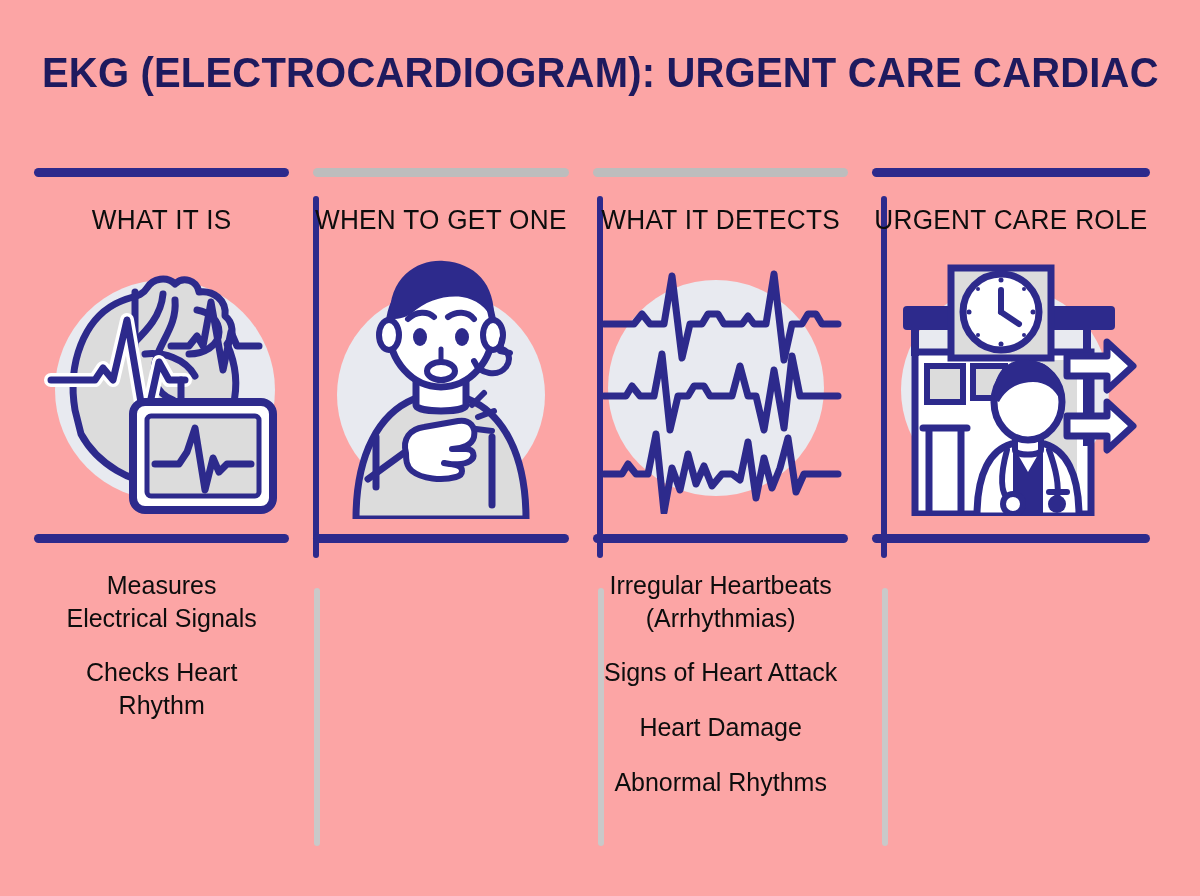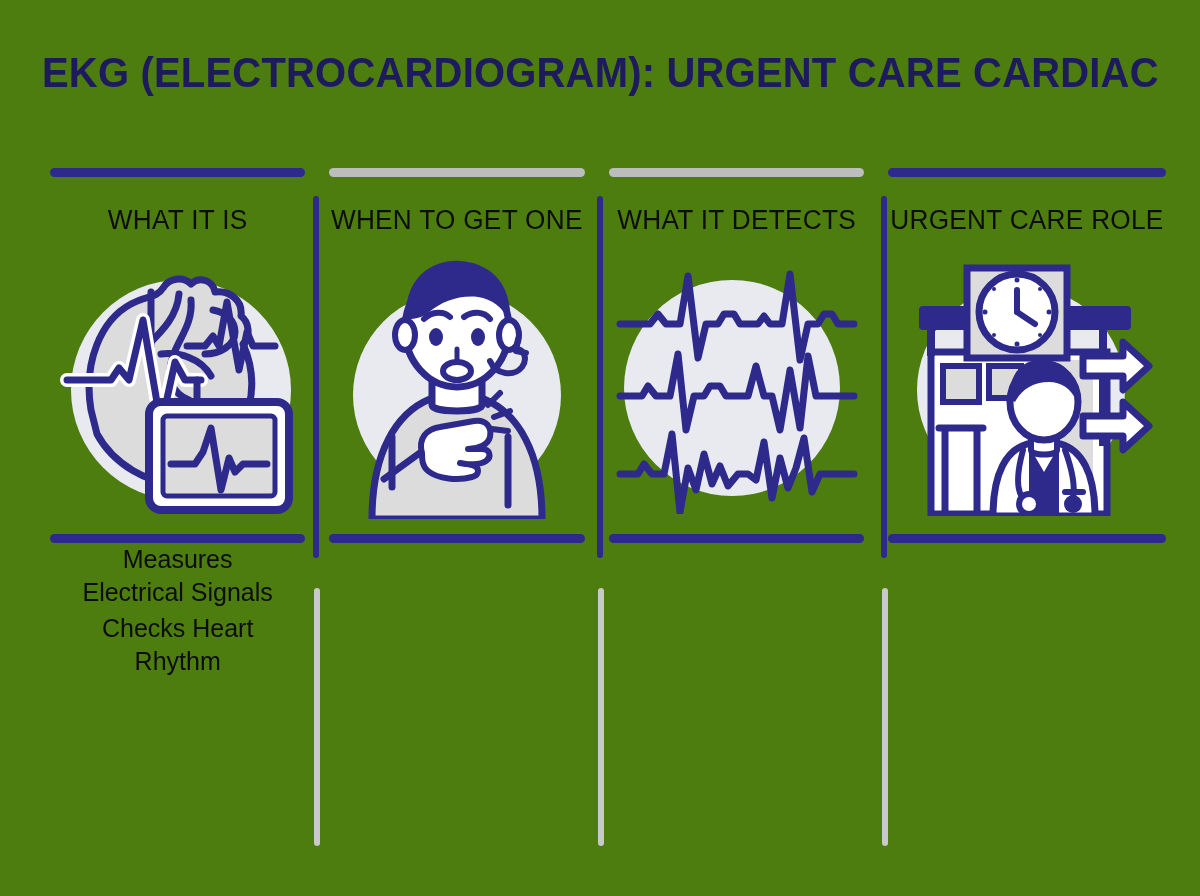--- a/index.html
+++ b/index.html
@@ -12,21 +12,21 @@
     height: 896px;
     font-family: "Liberation Sans", sans-serif;
     overflow: hidden;
     position: relative;
   }
 
   #page {
     position: relative;
     width: 1200px;
     height: 896px;
-    background: #4d7c0f;
+    background: #fca5a5;
   }
 
   
   .title {
     position: absolute;
     left: 0;
     top: 48px;
     width: 1200px;
     text-align: center;
     font-family: "Liberation Sans Narrow", "Liberation Sans", sans-serif;
@@ -35,21 +35,21 @@
     letter-spacing: 0.2px;
     color: #1e1a5e;
     transform: scaleX(0.93);
     transform-origin: center top;
     white-space: nowrap;
   }
 
   
   .columns {
     position: absolute;
-    left: 48px;
+    left: 32px;
     top: 168px;
     width: 1120px;
     height: 690px;
     display: grid;
     grid-template-columns: repeat(4, 1fr);
     column-gap: 20px;
   }
 
   .col {
     position: relative;
@@ -92,24 +92,25 @@
   
   .bot-rule {
     height: 9px;
     border-radius: 5px;
     margin: 12px 2px 0 2px;
     background: #2d2a8c;
   }
 
   
   .points {
+    margin-top: 26px;
     text-align: center;
     display: flex;
     flex-direction: column;
-    gap: 4px;
+    gap: 22px;
   }
   .point {
     font-family: "Liberation Sans Narrow", "Liberation Sans", sans-serif;
     font-size: 25.5px;
     line-height: 1.28;
     color: #0d0d0d;
     padding: 0 8px;
     transform: scaleX(0.98);
   }
 
@@ -247,20 +248,26 @@
                    L166 168 L176 108 L186 166 L194 94 L202 134 L240 134" fill="none" stroke="#2d2a8c" stroke-width="7" stroke-linecap="round" stroke-linejoin="round"></path>
 
           <path d="M6 212 L24 212 L30 202 L38 212 L50 212 L58 172 L66 250 L74 206
                    L82 228 L90 192 L98 222 L106 204 L114 224 L124 212 L134 212
                    L142 218 L150 180 L158 236 L166 196 L174 226 L182 206
                    L190 176 L198 230 L206 212 L240 212" fill="none" stroke="#2d2a8c" stroke-width="7" stroke-linecap="round" stroke-linejoin="round"></path>
         </svg>
       </div>
 
       <div class="bot-rule"></div>
+      <div class="points">
+        <div class="point">Irregular Heartbeats<br>(Arrhythmias)</div>
+        <div class="point">Signs of Heart Attack</div>
+        <div class="point">Heart Damage</div>
+        <div class="point">Abnormal Rhythms</div>
+      </div>
     </div>
 
     <div class="col">
       <div class="top-rule navy"></div>
       <div class="col-header">URGENT CARE ROLE</div>
 
       <div class="icon-wrap">
         <svg width="252" height="256" viewBox="0 0 252 256">
           <circle cx="120" cy="130" r="104" fill="#e8eaf0"></circle>
 

